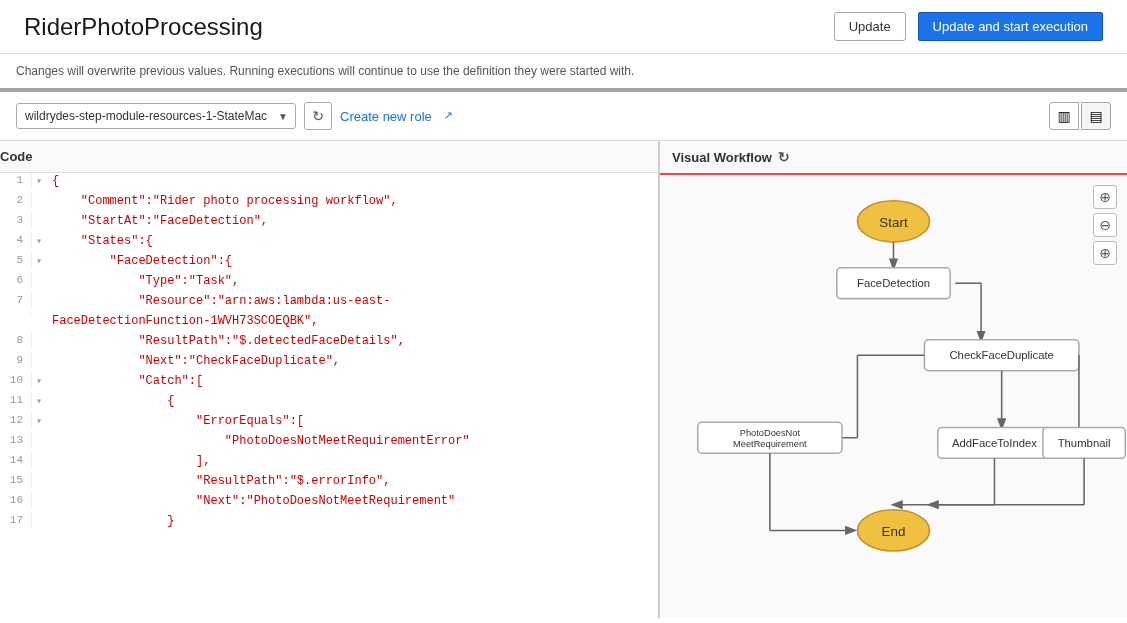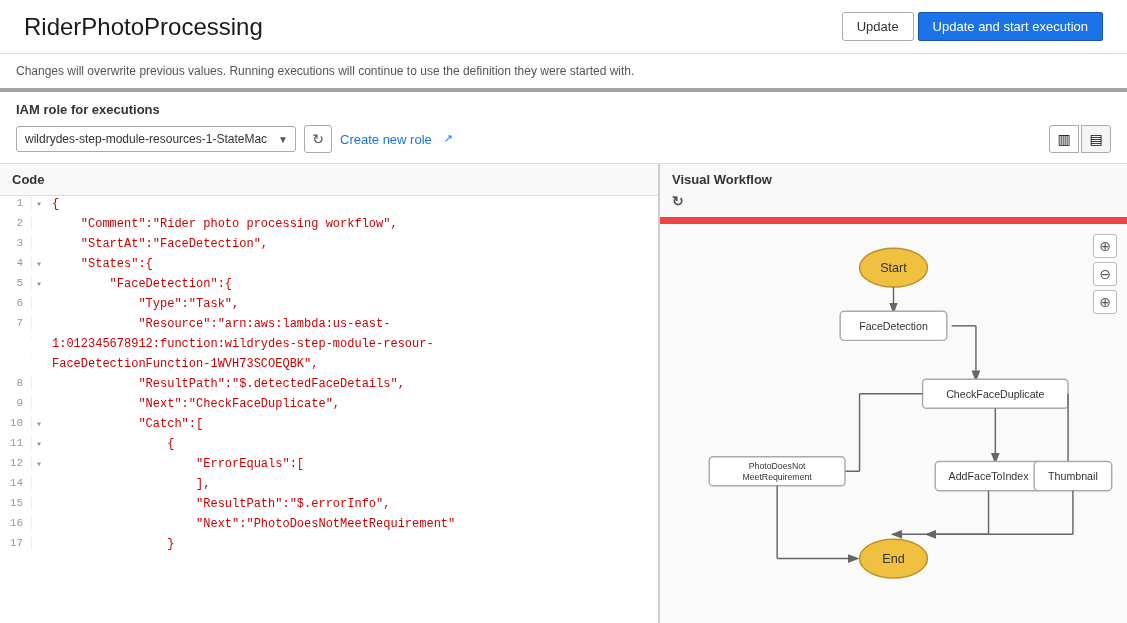--- a/index.html
+++ b/index.html
@@ -1,20 +1,20 @@
 <!DOCTYPE html>
 <html><head>
   <meta charset="utf-8">
   <style>
     * { box-sizing: border-box; margin: 0; padding: 0; }
     body { font-family: -apple-system, BlinkMacSystemFont, 'Segoe UI', Arial, sans-serif; font-size: 13px; color: #333; background: #fff; }
 
     .header { display: flex; align-items: center; justify-content: space-between; padding: 12px 24px; border-bottom: 1px solid #ddd; }
     .header-title { font-size: 24px; font-weight: 300; color: #1a1a1a; }
-    .header-buttons { display: flex; gap: 4px; align-items: flex-end; }
+    .header-buttons { display: flex; gap: 12px; align-items: flex-end; }
     .btn-update { padding: 6px 14px; background: #fff; border: 1px solid #aaa; border-radius: 3px; cursor: pointer; font-size: 13px; color: #333; }
     .btn-update-exec { padding: 6px 14px; background: #1a73e8; border: 1px solid #1557b0; border-radius: 2px; cursor: pointer; font-size: 13px; color: #fff; font-weight: 500; }
 
     .notice { padding: 10px 16px; font-size: 12px; color: #555; border-bottom: 4px solid #a3a3a3; }
 
     .iam-section { padding: 10px 16px; }
     .iam-label { font-weight: 600; font-size: 13px; margin-bottom: 8px; }
     .iam-controls { display: flex; align-items: center; gap: 8px; }
     .iam-select-wrap { position: relative; display: inline-flex; align-items: center; }
     .iam-select { appearance: none; -webkit-appearance: none; padding: 5px 28px 5px 8px; border: 1px solid #aaa; border-radius: 3px; font-size: 12px; color: #333; background: #fff; width: 280px; cursor: pointer; }
@@ -24,30 +24,30 @@
     .view-toggle { margin-left: auto; display: flex; gap: 2px; }
     .view-toggle-btn { width: 30px; height: 28px; border: 1px solid #aaa; background: #f5f5f5; cursor: pointer; display: flex; align-items: center; justify-content: center; font-size: 14px; }
     .view-toggle-btn.active { background: #fff; border-color: #aaa; }
     .view-toggle-btn:first-child { border-radius: 3px 0 0 3px; }
     .view-toggle-btn:last-child { border-radius: 0 3px 3px 0; }
 
     .main-content { display: flex; height: calc(100vh - 145px); border-top: 1px solid #ddd; }
 
     
     .code-panel { flex: 0 0 660px; border-right: 2px solid #ccc; overflow: hidden; display: flex; flex-direction: column; }
-    .code-header { padding: 8px 12px; font-weight: 600; font-size: 13px; border-bottom: 1px solid #ddd; background: #f9f9f9; }
+    .code-header { padding: 8px 0; font-weight: 600; font-size: 13px; border-bottom: 1px solid #ddd; background: #f9f9f9; }
     .code-body { overflow-y: auto; flex: 1; font-family: 'Courier New', Courier, monospace; font-size: 12px; }
     .code-line { display: flex; align-items: flex-start; min-height: 20px; }
     .line-num { min-width: 32px; text-align: right; padding: 1px 8px 1px 0; color: #999; font-size: 11px; user-select: none; border-right: 1px solid #eee; margin-right: 4px; }
     .line-arrow { min-width: 12px; color: #999; font-size: 10px; padding-top: 2px; }
     .line-content { flex: 1; padding: 1px 4px; white-space: pre; color: #c00; }
 
     
     .workflow-panel { flex: 1; overflow: hidden; display: flex; flex-direction: column; background: #fafafa; }
-    .workflow-header { padding: 8px 12px; font-weight: 600; font-size: 13px; border-bottom: 7px solid #ef4444; background: #f9f9f9; display: flex; align-items: flex-start; gap: 6px; flex-direction: column; }
+    .workflow-header { padding: 8px 12px; font-weight: 600; font-size: 13px; border-bottom: 2px solid #ef4444; background: #f9f9f9; display: flex; align-items: flex-end; gap: 6px; }
     .workflow-body { flex: 1; position: relative; overflow: hidden; }
     .workflow-zoom { position: absolute; top: 10px; right: 10px; display: flex; flex-direction: column; gap: 4px; }
     .zoom-btn { width: 24px; height: 24px; border: 1px solid #bbb; background: #fff; border-radius: 3px; cursor: pointer; display: flex; align-items: center; justify-content: center; font-size: 14px; color: #555; }
 
     
     .workflow-svg { width: 100%; height: 100%; }
 
     
     .code-body::-webkit-scrollbar { width: 8px; }
     .code-body::-webkit-scrollbar-track { background: #f1f1f1; }
@@ -60,21 +60,20 @@
   <h1 class="header-title">RiderPhotoProcessing</h1>
   <div class="header-buttons">
     <button class="btn-update">Update</button>
     <button class="btn-update-exec">Update and start execution</button>
   </div>
 </div>
 
 <div class="notice">Changes will overwrite previous values. Running executions will continue to use the definition they were started with.</div>
 
 <div class="iam-section">
-  <div class="iam-label">IAM role for executions</div>
   <div class="iam-controls">
     <div class="iam-select-wrap">
       <select class="iam-select">
         <option>wildrydes-step-module-resources-1-StateMachineR:...</option>
       </select>
       <span class="iam-chevron">▼</span>
     </div>
     <button class="iam-refresh" title="Refresh">
       <span>↻</span>
     </button>
@@ -130,25 +129,20 @@
           <span class="line-content">            "Type":"Task",</span>
         </div>
         <div class="code-line">
           <span class="line-num">7</span>
           <span class="line-arrow"></span>
           <span class="line-content">            "Resource":"arn:aws:lambda:us-east-</span>
         </div>
         <div class="code-line">
           <span class="line-num"></span>
           <span class="line-arrow"></span>
-          <span class="line-content">1:012345678912:function:wildrydes-step-module-resour-</span>
-        </div>
-        <div class="code-line">
-          <span class="line-num"></span>
-          <span class="line-arrow"></span>
           <span class="line-content">FaceDetectionFunction-1WVH73SCOEQBK",</span>
         </div>
         <div class="code-line">
           <span class="line-num">8</span>
           <span class="line-arrow"></span>
           <span class="line-content">            "ResultPath":"$.detectedFaceDetails",</span>
         </div>
         <div class="code-line">
           <span class="line-num">9</span>
           <span class="line-arrow"></span>
@@ -161,20 +155,25 @@
         </div>
         <div class="code-line">
           <span class="line-num">11</span>
           <span class="line-arrow">▾</span>
           <span class="line-content">                {</span>
         </div>
         <div class="code-line">
           <span class="line-num">12</span>
           <span class="line-arrow">▾</span>
           <span class="line-content">                    "ErrorEquals":[</span>
+        </div>
+        <div class="code-line">
+          <span class="line-num">13</span>
+          <span class="line-arrow"></span>
+          <span class="line-content">                        "PhotoDoesNotMeetRequirementError"</span>
         </div>
         <div class="code-line">
           <span class="line-num">14</span>
           <span class="line-arrow"></span>
           <span class="line-content">                    ],</span>
         </div>
         <div class="code-line">
           <span class="line-num">15</span>
           <span class="line-arrow"></span>
           <span class="line-content">                    "ResultPath":"$.errorInfo",</span>

